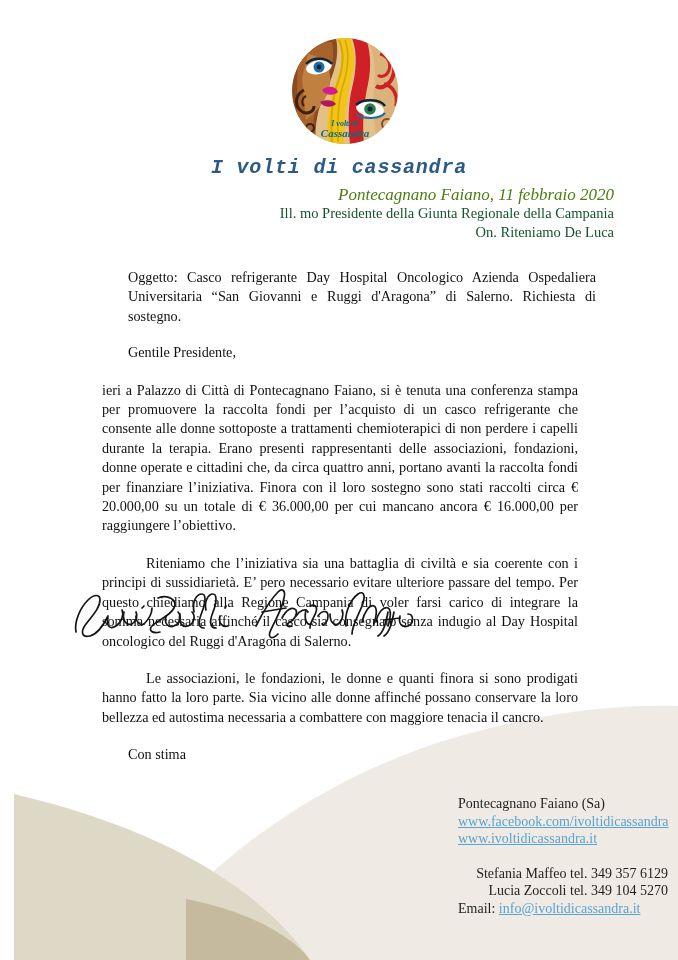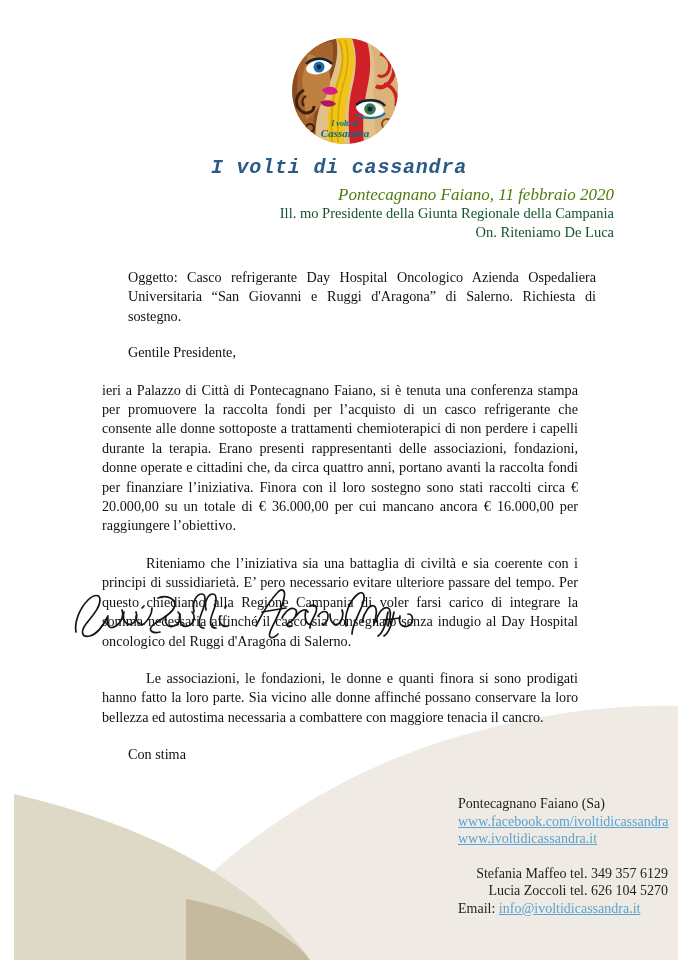--- a/index.html
+++ b/index.html
@@ -294,20 +294,20 @@
       </svg>
     </div>
   </div>
 
   <div class="footer-contact">
     <div class="fc-title">Pontecagnano Faiano (Sa)</div>
     <a class="fc-link" href="#">www.facebook.com/ivoltidicassandra</a>
     <a class="fc-link" href="#">www.ivoltidicassandra.it</a>
     <div class="fc-gap"></div>
     <span class="fc-name">Stefania Maffeo tel. 349 357 6129</span>
-    <span class="fc-name">Lucia Zoccoli tel. 626 104 5270</span>
+    <span class="fc-name">Lucia Zoccoli tel. 349 104 5270</span>
     <div>
       <span class="fc-email-label">Email:</span>
       <a class="fc-email-link" href="#">info@ivoltidicassandra.it</a>
     </div>
   </div>
 
 </div>
 
 </body></html>

